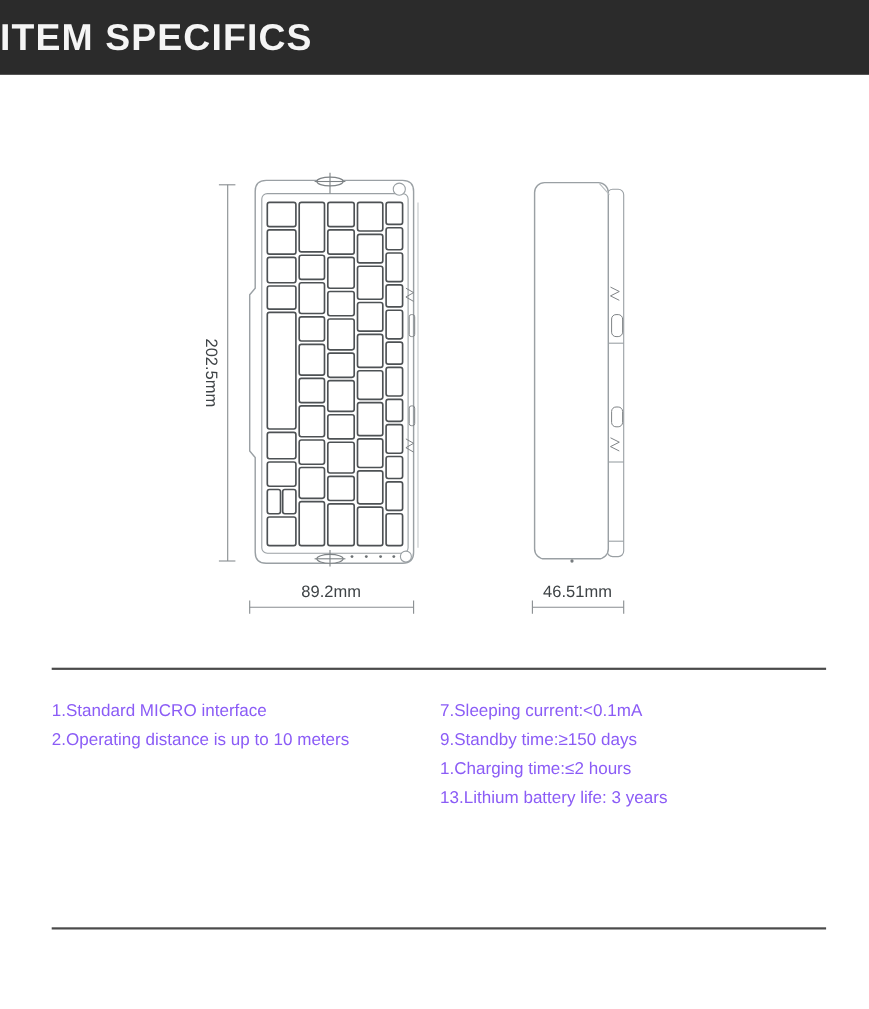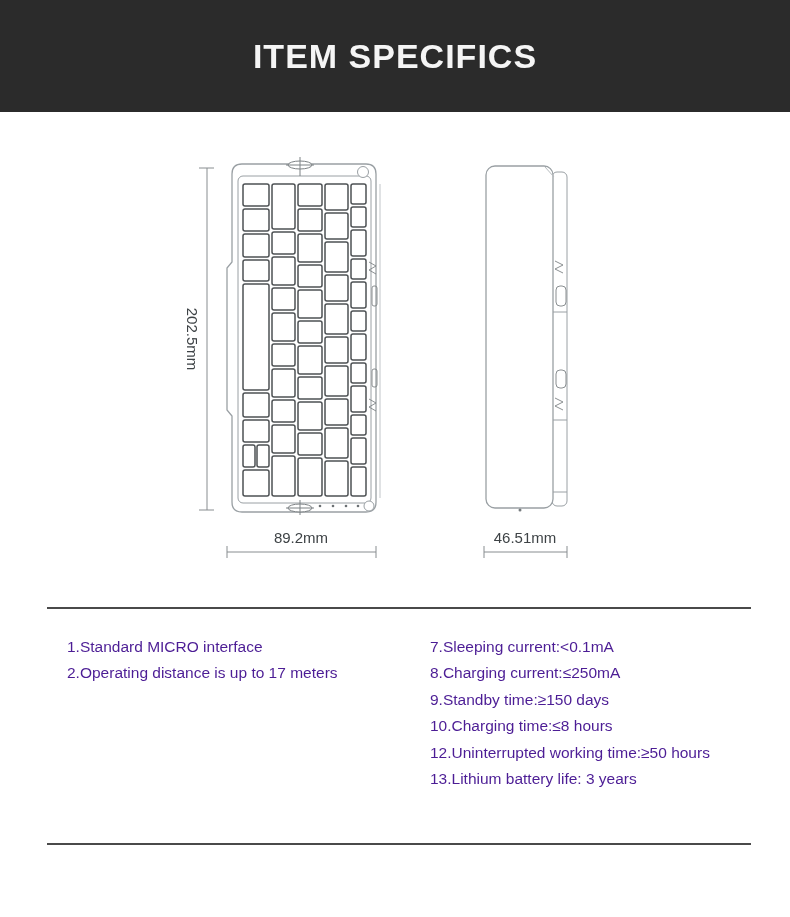--- a/index.html
+++ b/index.html
@@ -8,25 +8,24 @@
   .page {
     position: relative;
     width: 790px;
     height: 917px;
     background: #ffffff;
     overflow: hidden;
   }
   .header {
     position: absolute;
     left: 0; top: 0;
-    width: 790px; height: 112px;
+    width: 790px; height: 68px;
     background: #2b2b2b;
     display: flex;
     align-items: center;
-    justify-content: center;
   }
   .header-title {
     color: #f5f5f5;
     font-size: 34px;
     font-weight: bold;
     letter-spacing: 1px;
   }
   .diagram-svg {
     position: absolute;
     left: 0; top: 0;
@@ -37,27 +36,26 @@
     left: 47px;
     width: 704px;
     height: 0;
     border-top: 2px solid #4a4a4a;
   }
   .divider-top { top: 607px; }
   .divider-bottom { top: 843px; }
   .spec-col {
     position: absolute;
     top: 634px;
-    color: #4c1d95;
+    color: #8b5cf6;
     font-size: 15.5px;
     line-height: 26.4px;
-    margin-left: 20px;
   }
   .spec-col-left { left: 47px; width: 350px; }
-  .spec-col-right { left: 410px; width: 370px; }
+  .spec-col-right { left: 400px; width: 370px; }
   .spec-item { white-space: nowrap; }
   svg text {
     font-family: "Liberation Sans", sans-serif;
     font-size: 15px;
     fill: #3e4346;
   }
 </style>
 </head>
 <body>
 
@@ -205,27 +203,25 @@
 
     <text x="191" y="339" text-anchor="middle" dominant-baseline="middle" transform="rotate(90 191 339)">202.5mm</text>
     <text x="301" y="543" text-anchor="middle">89.2mm</text>
     <text x="525" y="543" text-anchor="middle">46.51mm</text>
   </svg>
 
   <div class="divider divider-top"></div>
 
   <div class="spec-col spec-col-left">
     <div class="spec-item">1.Standard MICRO interface</div>
-    <div class="spec-item">2.Operating distance is up to 17 meters</div>
+    <div class="spec-item">2.Operating distance is up to 10 meters</div>
   </div>
 
   <div class="spec-col spec-col-right">
     <div class="spec-item">7.Sleeping current:&lt;0.1mA</div>
-    <div class="spec-item">8.Charging current:≤250mA</div>
     <div class="spec-item">9.Standby time:≥150 days</div>
-    <div class="spec-item">10.Charging time:≤8 hours</div>
-    <div class="spec-item">12.Uninterrupted working time:≥50 hours</div>
+    <div class="spec-item">1.Charging time:≤2 hours</div>
     <div class="spec-item">13.Lithium battery life: 3 years</div>
   </div>
 
   <div class="divider divider-bottom"></div>
 
 </div>
 
 </body></html>

